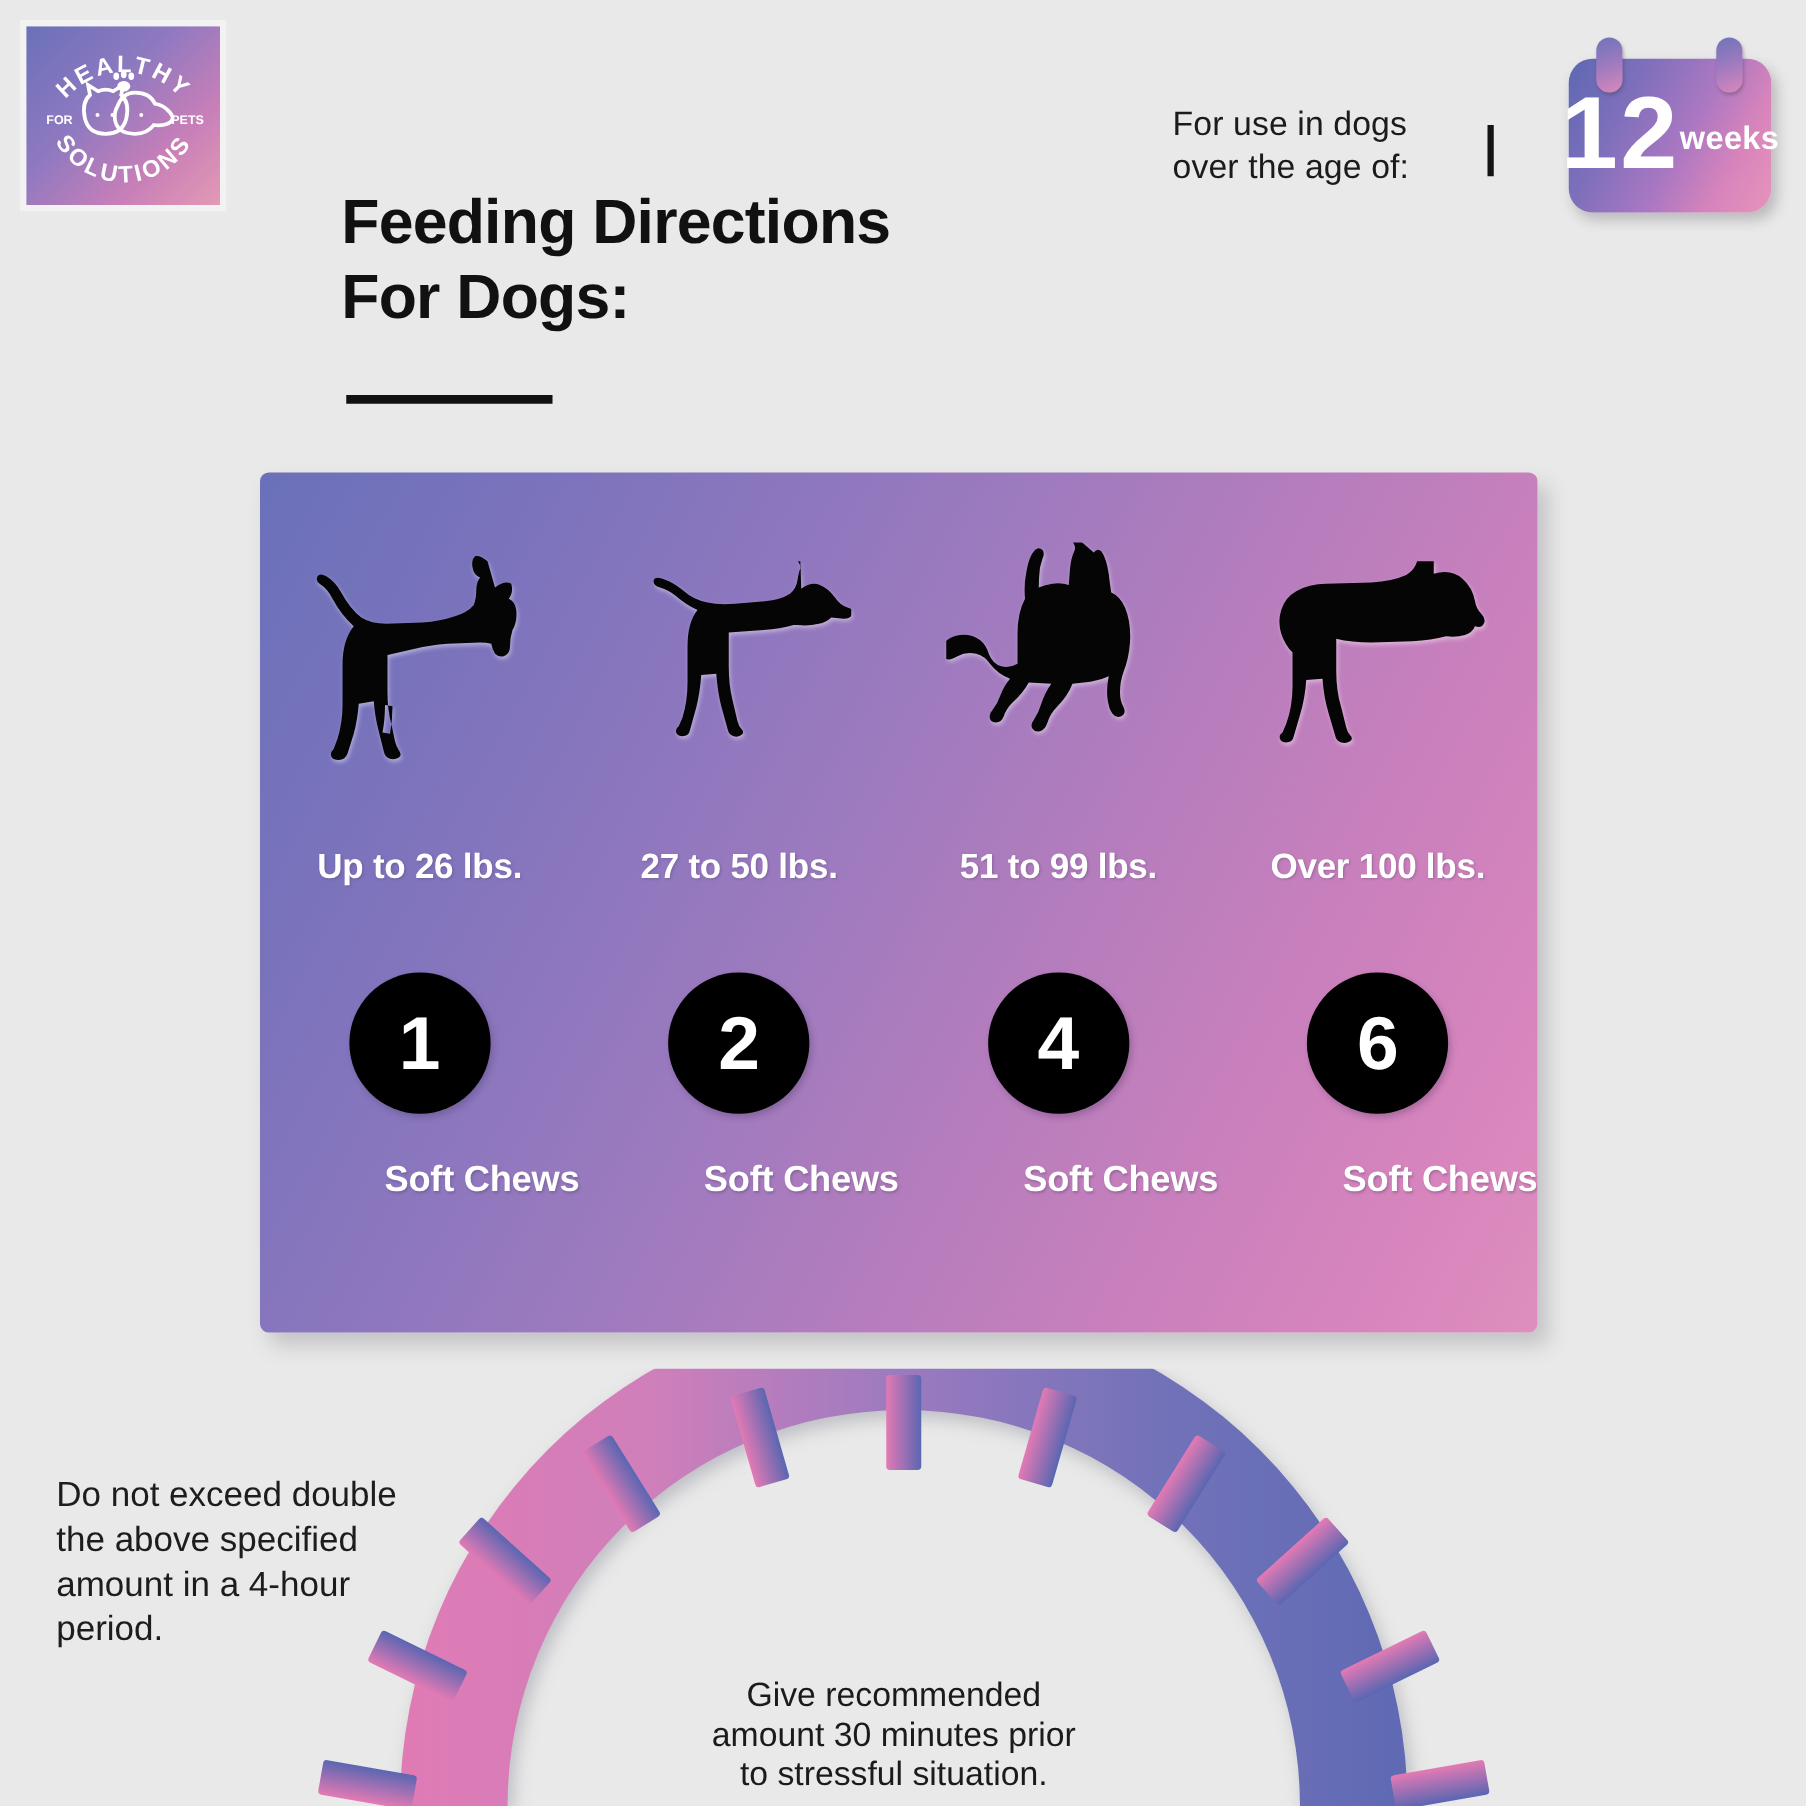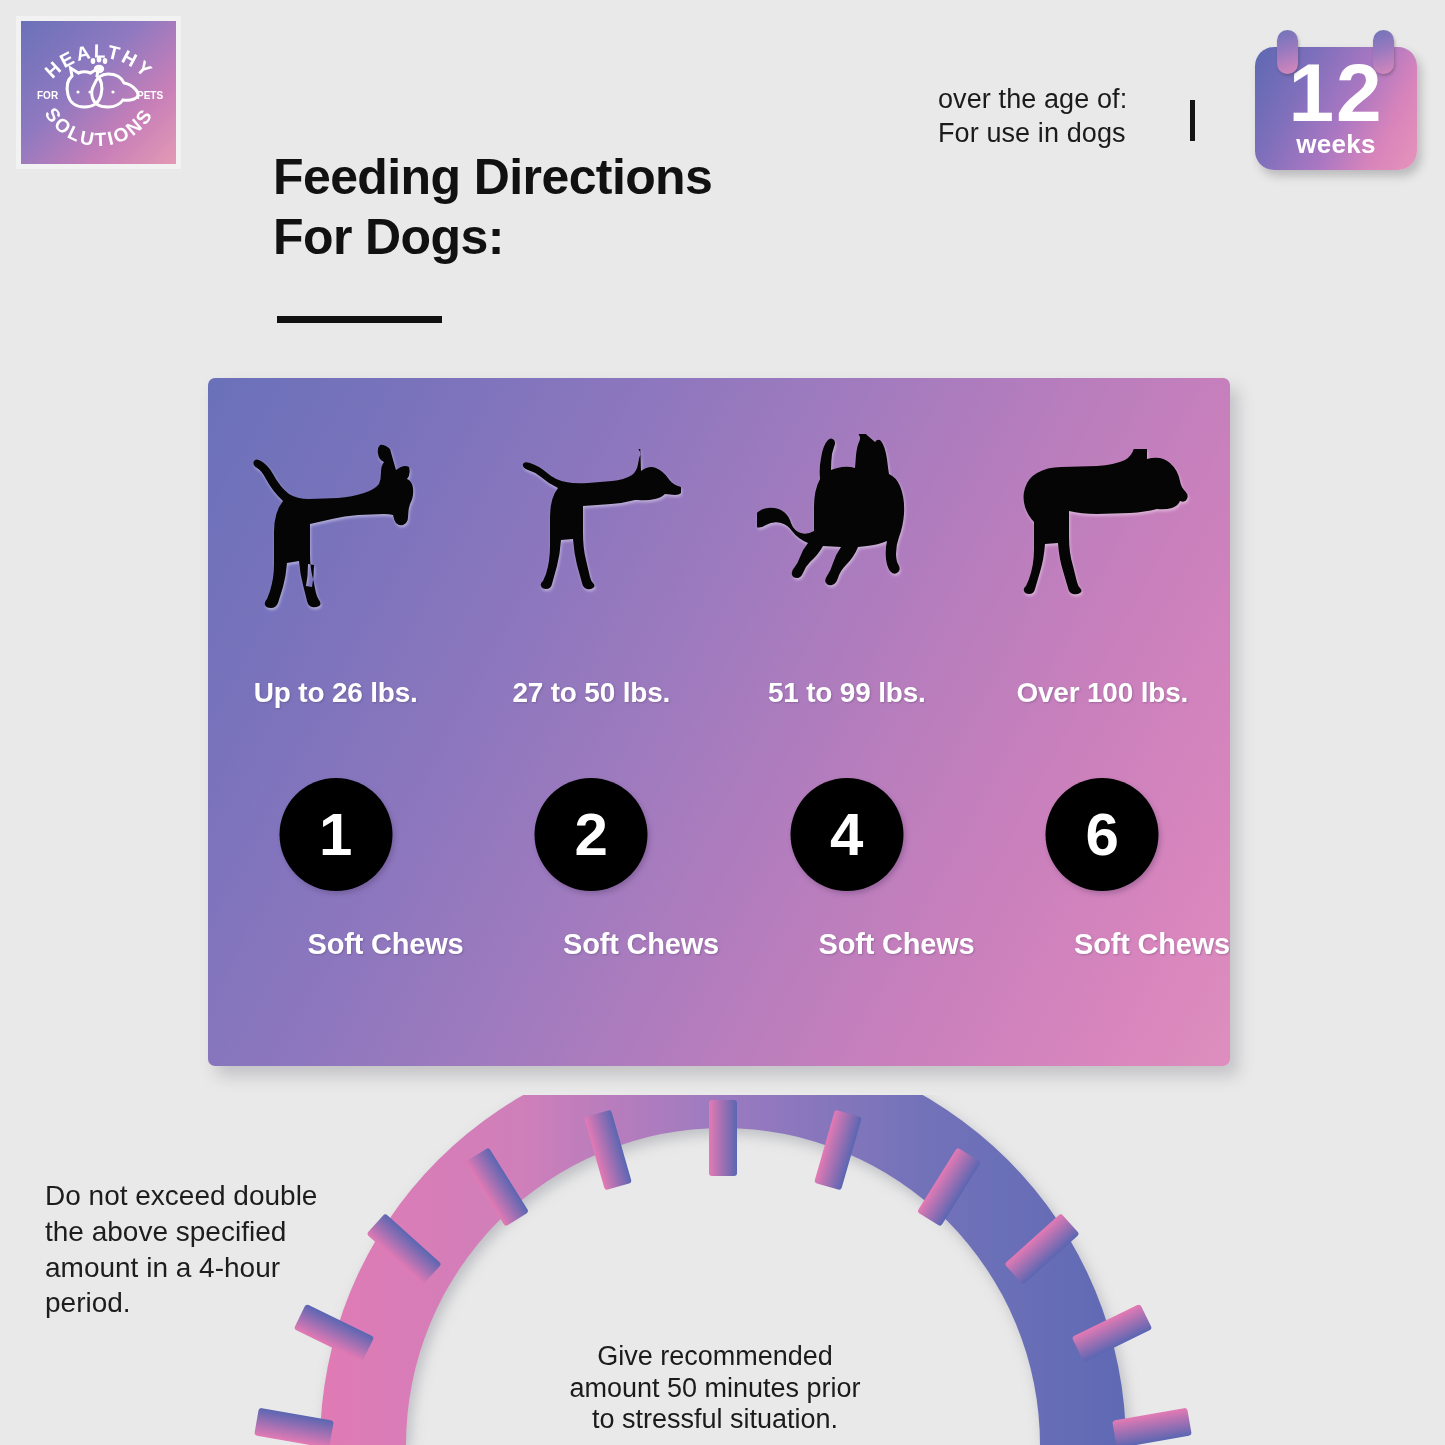--- a/index.html
+++ b/index.html
@@ -36,21 +36,21 @@
     background:linear-gradient(160deg,#6f74b9 0%,#9a79bf 45%,#d988bb 100%);
     box-shadow:1px 2px 3px rgba(60,60,70,.35); z-index:2; }
   .cal-ring.l { left:22px; }
   .cal-ring.r { left:118px; }
   .cal-body {
     position:absolute; left:0; top:17px; width:162px; height:123px;
     border-radius:19px;
     background:linear-gradient(118deg,#5d68b2 0%,#7e6fbb 28%,#a977c2 55%,#d884bb 78%,#e694bb 100%);
     box-shadow:4px 6px 10px rgba(90,90,100,.33);
     z-index:1;
-    display:flex; flex-direction:column; align-items:center; justify-content:center;
+    display:flex; align-items:center; justify-content:center;
   }
   .cal-num { font-size:82px; font-weight:700; color:#fff; line-height:.86; letter-spacing:2px; margin-top:-2px;}
   .cal-unit { font-size:26px; font-weight:700; color:#fff; line-height:1; margin-top:2px; letter-spacing:.3px;text-align:right;}
 
   
   .title {
     position:absolute; left:273px; top:148px; width:700px;
     font-size:50px; font-weight:700; color:#111; line-height:1.19;
     letter-spacing:-.6px;
   }
@@ -141,22 +141,22 @@
       <path d="M44,72 q-3,-13 4,-19 l-1.5,-8 8,5 q6,-2.5 12,0 l8,-5 -1.5,8 q7,6 4,19 q-3,12 -16.5,12 q-13.5,0 -16.5,-12 z" fill="none" stroke="#ffffff" stroke-width="3"></path>
       <circle cx="54" cy="69" r="1.6" fill="#ffffff"></circle>
       <circle cx="66" cy="69" r="1.6" fill="#ffffff"></circle>
 
       <path d="M70,62 q4,-11 14,-11 q12,0 16,9 q7,1 12,7 q5,6 -2,9 q-5,2 -11,1 q-5,7 -15,7 q-14,0 -16,-11 q-1,-6 2,-11 z" fill="none" stroke="#ffffff" stroke-width="3"></path>
       <circle cx="89" cy="69" r="1.6" fill="#ffffff"></circle>
     </svg>
   </div>
 
   <div class="usetext">
+    <div>For use in dogs</div>
     <div>over the age of:</div>
-    <div>For use in dogs</div>
   </div>
   <div class="divider-bar"></div>
 
   <div class="calendar">
     <div class="cal-ring l"></div>
     <div class="cal-ring r"></div>
     <div class="cal-body">
       <div class="cal-num">12</div>
       <div class="cal-unit">weeks</div>
     </div>
@@ -261,17 +261,17 @@
         <rect x="-14" y="-38" width="28" height="76" rx="3" transform="translate(949,92) rotate(32)"></rect>
         <rect x="-14" y="-38" width="28" height="76" rx="3" transform="translate(1042,154) rotate(48)"></rect>
         <rect x="-14" y="-38" width="28" height="76" rx="3" transform="translate(1112,238) rotate(64)"></rect>
         <rect x="-14" y="-38" width="28" height="76" rx="3" transform="translate(1152,333) rotate(80)"></rect>
       </g>
     </svg>
   </div>
 
   <div class="arc-text">
     <div>Give recommended</div>
-    <div>amount 50 minutes prior</div>
+    <div>amount 30 minutes prior</div>
     <div>to stressful situation.</div>
   </div>
 
 </div>
 
 </body></html>

